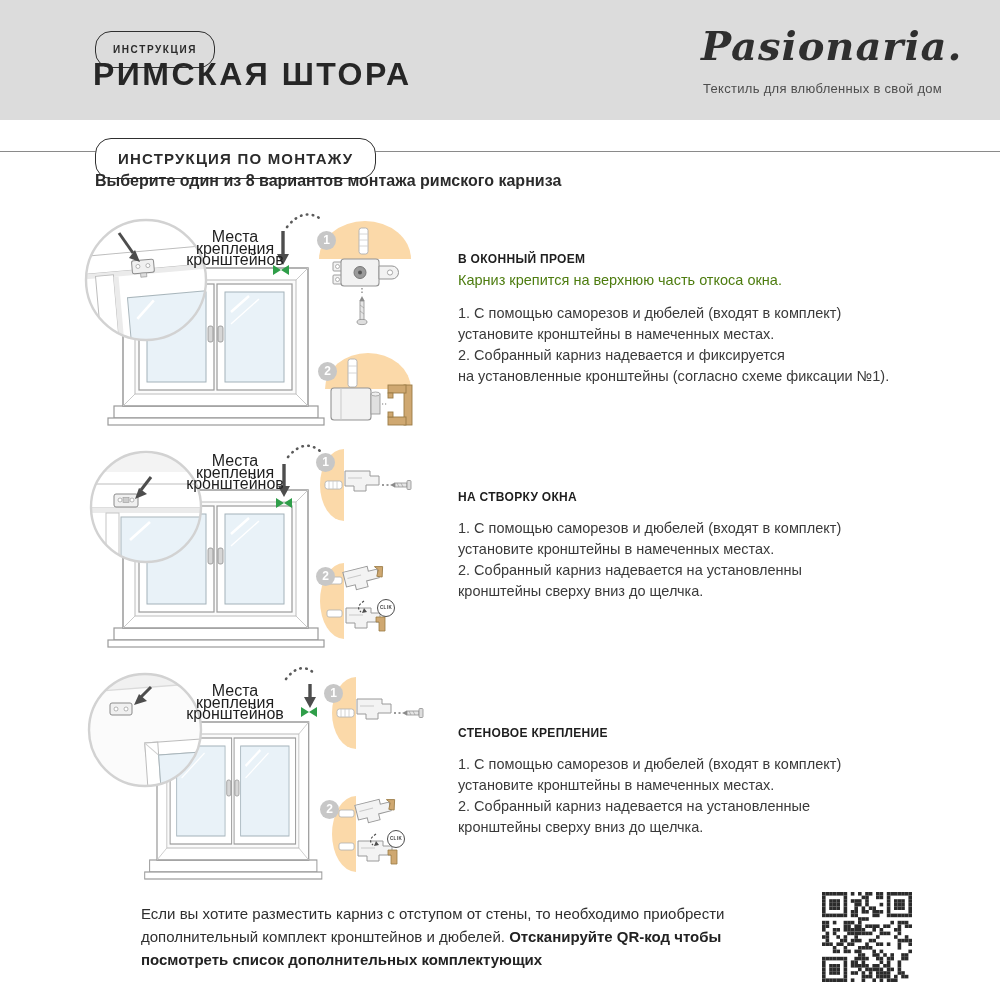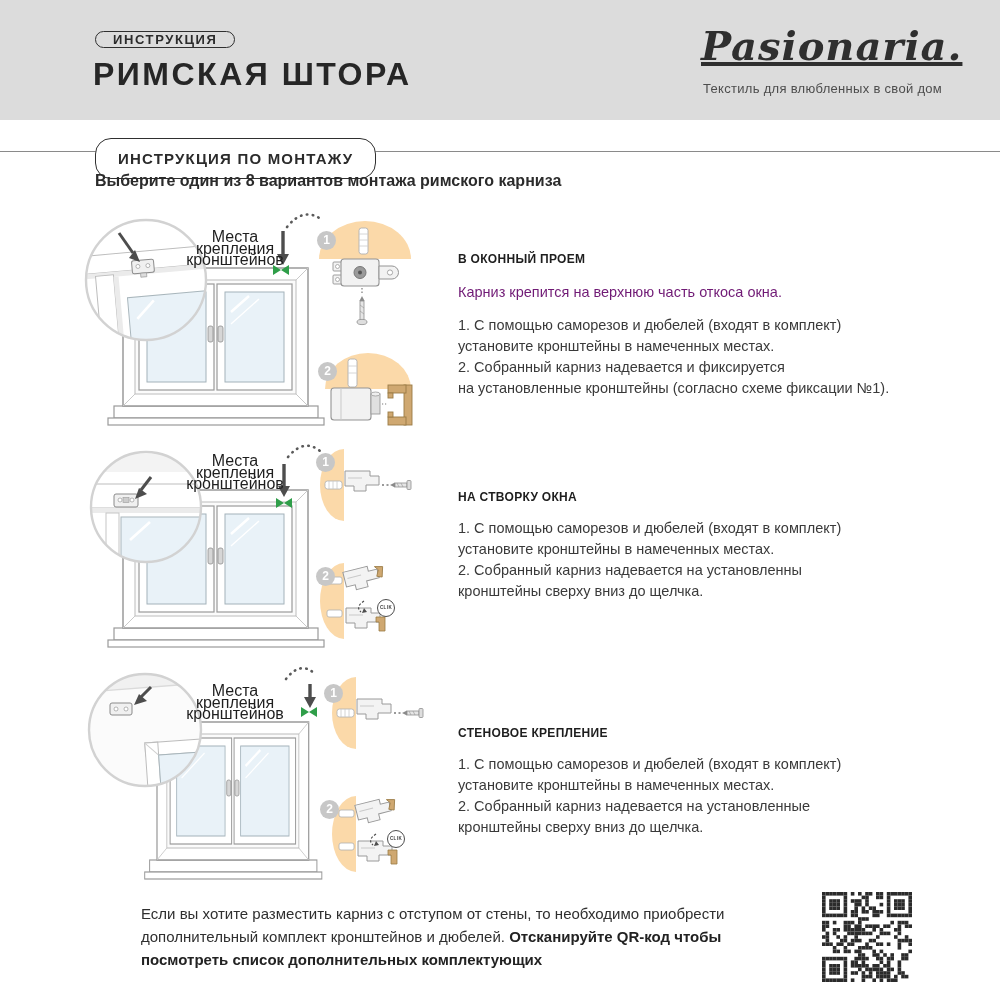--- a/index.html
+++ b/index.html
@@ -2,40 +2,40 @@
 <html><head>
 <meta charset="utf-8">
 <style>
   html,body{margin:0;padding:0;background:#ffffff;}
   #page{position:relative;width:1000px;height:1000px;background:#ffffff;overflow:hidden;
         font-family:"Liberation Sans","DejaVu Sans",sans-serif;color:#2b2b2b;}
   
   #header{position:absolute;left:0;top:0;width:1000px;height:120px;background:#dcdcdc;}
   .pill{display:inline-block;border:1.6px solid #2f2f2f;border-radius:16px;background:transparent;
         font-weight:bold;color:#2b2b2b;white-space:nowrap;}
-  #badge-instruction{position:absolute;left:95px;top:31px;padding:0 17px;font-size:13px;letter-spacing:1.6px;}
+  #badge-instruction{position:absolute;left:95px;top:31px;padding:12px 17px;font-size:10px;letter-spacing:1.6px;}
   #doc-title{position:absolute;left:93px;top:56px;font-size:32px;font-weight:bold;letter-spacing:2.5px;color:#262626;}
   #logo{position:absolute;left:701px;top:22px;font-family:"DejaVu Serif","Liberation Serif",serif;
-        font-style:italic;font-weight:bold;font-size:40px;color:#2f2f2f;letter-spacing:1px;text-decoration:underline;}
+        font-style:italic;font-weight:bold;font-size:40px;color:#2f2f2f;letter-spacing:1px;}
   #tagline{position:absolute;left:703px;top:81px;font-size:13px;color:#4d4d4d;letter-spacing:.3px;}
   
   #rule-line{position:absolute;left:0;top:151px;width:1000px;height:0;border-top:1.6px solid #8a8a8a;}
   #badge-montage{position:absolute;left:95px;top:138px;padding:11px 22px;font-size:15px;letter-spacing:1.2px;background:#ffffff;}
   #intro-text{position:absolute;left:95px;top:172px;font-size:16px;font-weight:bold;color:#2b2b2b;}
   
   #diagram-layer{position:absolute;left:0;top:0;width:1000px;height:1000px;}
   .diagram-label{position:absolute;width:114px;text-align:center;font-size:16px;line-height:11.5px;color:#1f1f1f;white-space:pre-line;}
   .num-badge{position:absolute;width:19px;height:19px;border-radius:50%;background:#c7c7c7;
              color:#ffffff;font-weight:bold;font-size:12px;line-height:19px;text-align:center;}
   .clik-badge{position:absolute;width:16px;height:16px;border-radius:50%;border:1px solid #4d4d4d;background:#fff;
               color:#3a3a3a;font-weight:bold;font-size:4.5px;line-height:16px;text-align:center;letter-spacing:.4px;}
   
   .sec-text{position:absolute;left:458px;width:505px;}
   .sec-title{font-size:12px;font-weight:bold;letter-spacing:.3px;color:#1e1e1e;}
-  .sec-sub{margin-top:16px;font-size:14.5px;line-height:21px;color:#701a75;}
+  .sec-sub{margin-top:4px;font-size:14.5px;line-height:21px;color:#4d7c0f;}
   .sec-steps{margin-top:12px;font-size:14.5px;line-height:21px;color:#3a3a3a;white-space:pre-line;}
   
   #footer-text{position:absolute;left:95px;top:902px;width:655px;font-size:15px;line-height:23px;
                color:#2f2f2f;white-space:pre-line;margin-left:46px;}
   #footer-text b{color:#222;}
   #qr{position:absolute;left:822px;top:892px;}
 </style>
 </head>
 <body>
 

